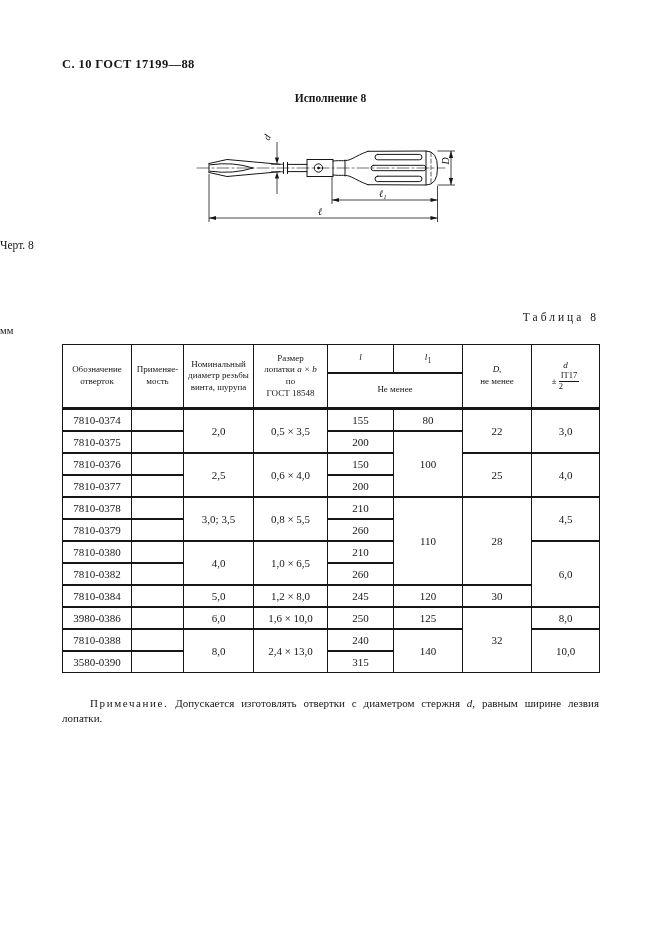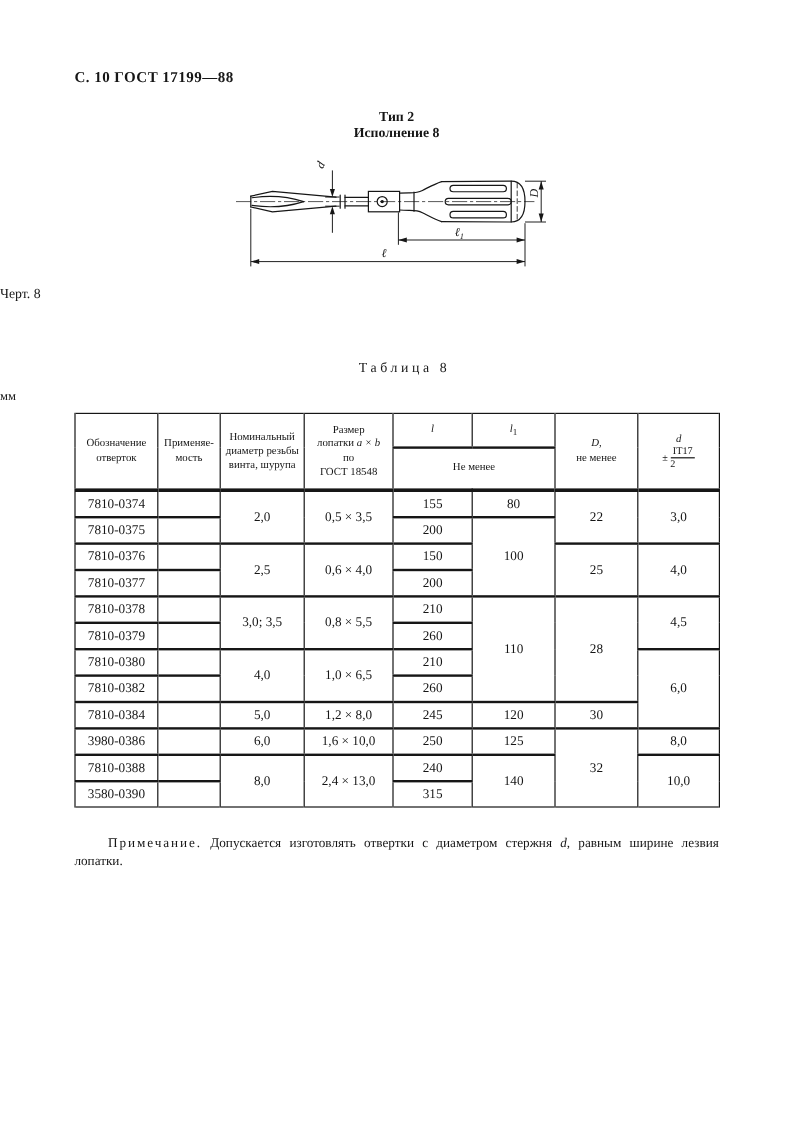--- a/index.html
+++ b/index.html
@@ -15,22 +15,22 @@
   .fig-title {
     position:absolute; left:0; top:92px; width:661px; text-align:center;
     font-weight:bold; font-size:11.5px; line-height:13px;
   }
   .drawing { position:absolute; left:195px; top:130px; }
   .fig-caption {
     position:absolute; left:0; top:239px; width:661px;
     text-align:left; font-size:11.5px;
   }
   .table-title {
-    position:absolute; left:299px; top:301px; width:300px;
-    text-align:left; font-size:11.5px; letter-spacing:3px;
+    position:absolute; left:299px; top:311px; width:300px;
+    text-align:right; font-size:11.5px; letter-spacing:3px;
   }
   .units {
     position:absolute; left:0; top:325px; width:661px;
     text-align:left; font-size:10.5px;
   }
   table.gost {
     position:absolute; left:62px; top:344px; width:537px;
     border-collapse:collapse; table-layout:fixed;
     border:1.5px solid #161616;
   }
@@ -61,21 +61,20 @@
   }
   .note-label { letter-spacing:1.6px; }
   svg text { font-family:"Liberation Serif", serif; }
 </style>
 </head>
 <body>
 
 <div class="page-header">С. 10 ГОСТ 17199—88</div>
 
 <div class="fig-title">
-  <span class="hline">Тип 2</span>
   <span class="hline">Исполнение 8</span>
 </div>
 
 <svg class="drawing" width="270" height="105" viewBox="0 0 270 105">
   <g stroke="#161616" fill="none" stroke-width="1" stroke-linecap="round">
 
     <line x1="2" y1="38" x2="250" y2="38" stroke-width="0.6" stroke-dasharray="12 3 2 3"></line>
 
     <g>
       <line x1="14" y1="33.5" x2="14" y2="42.5"></line>

